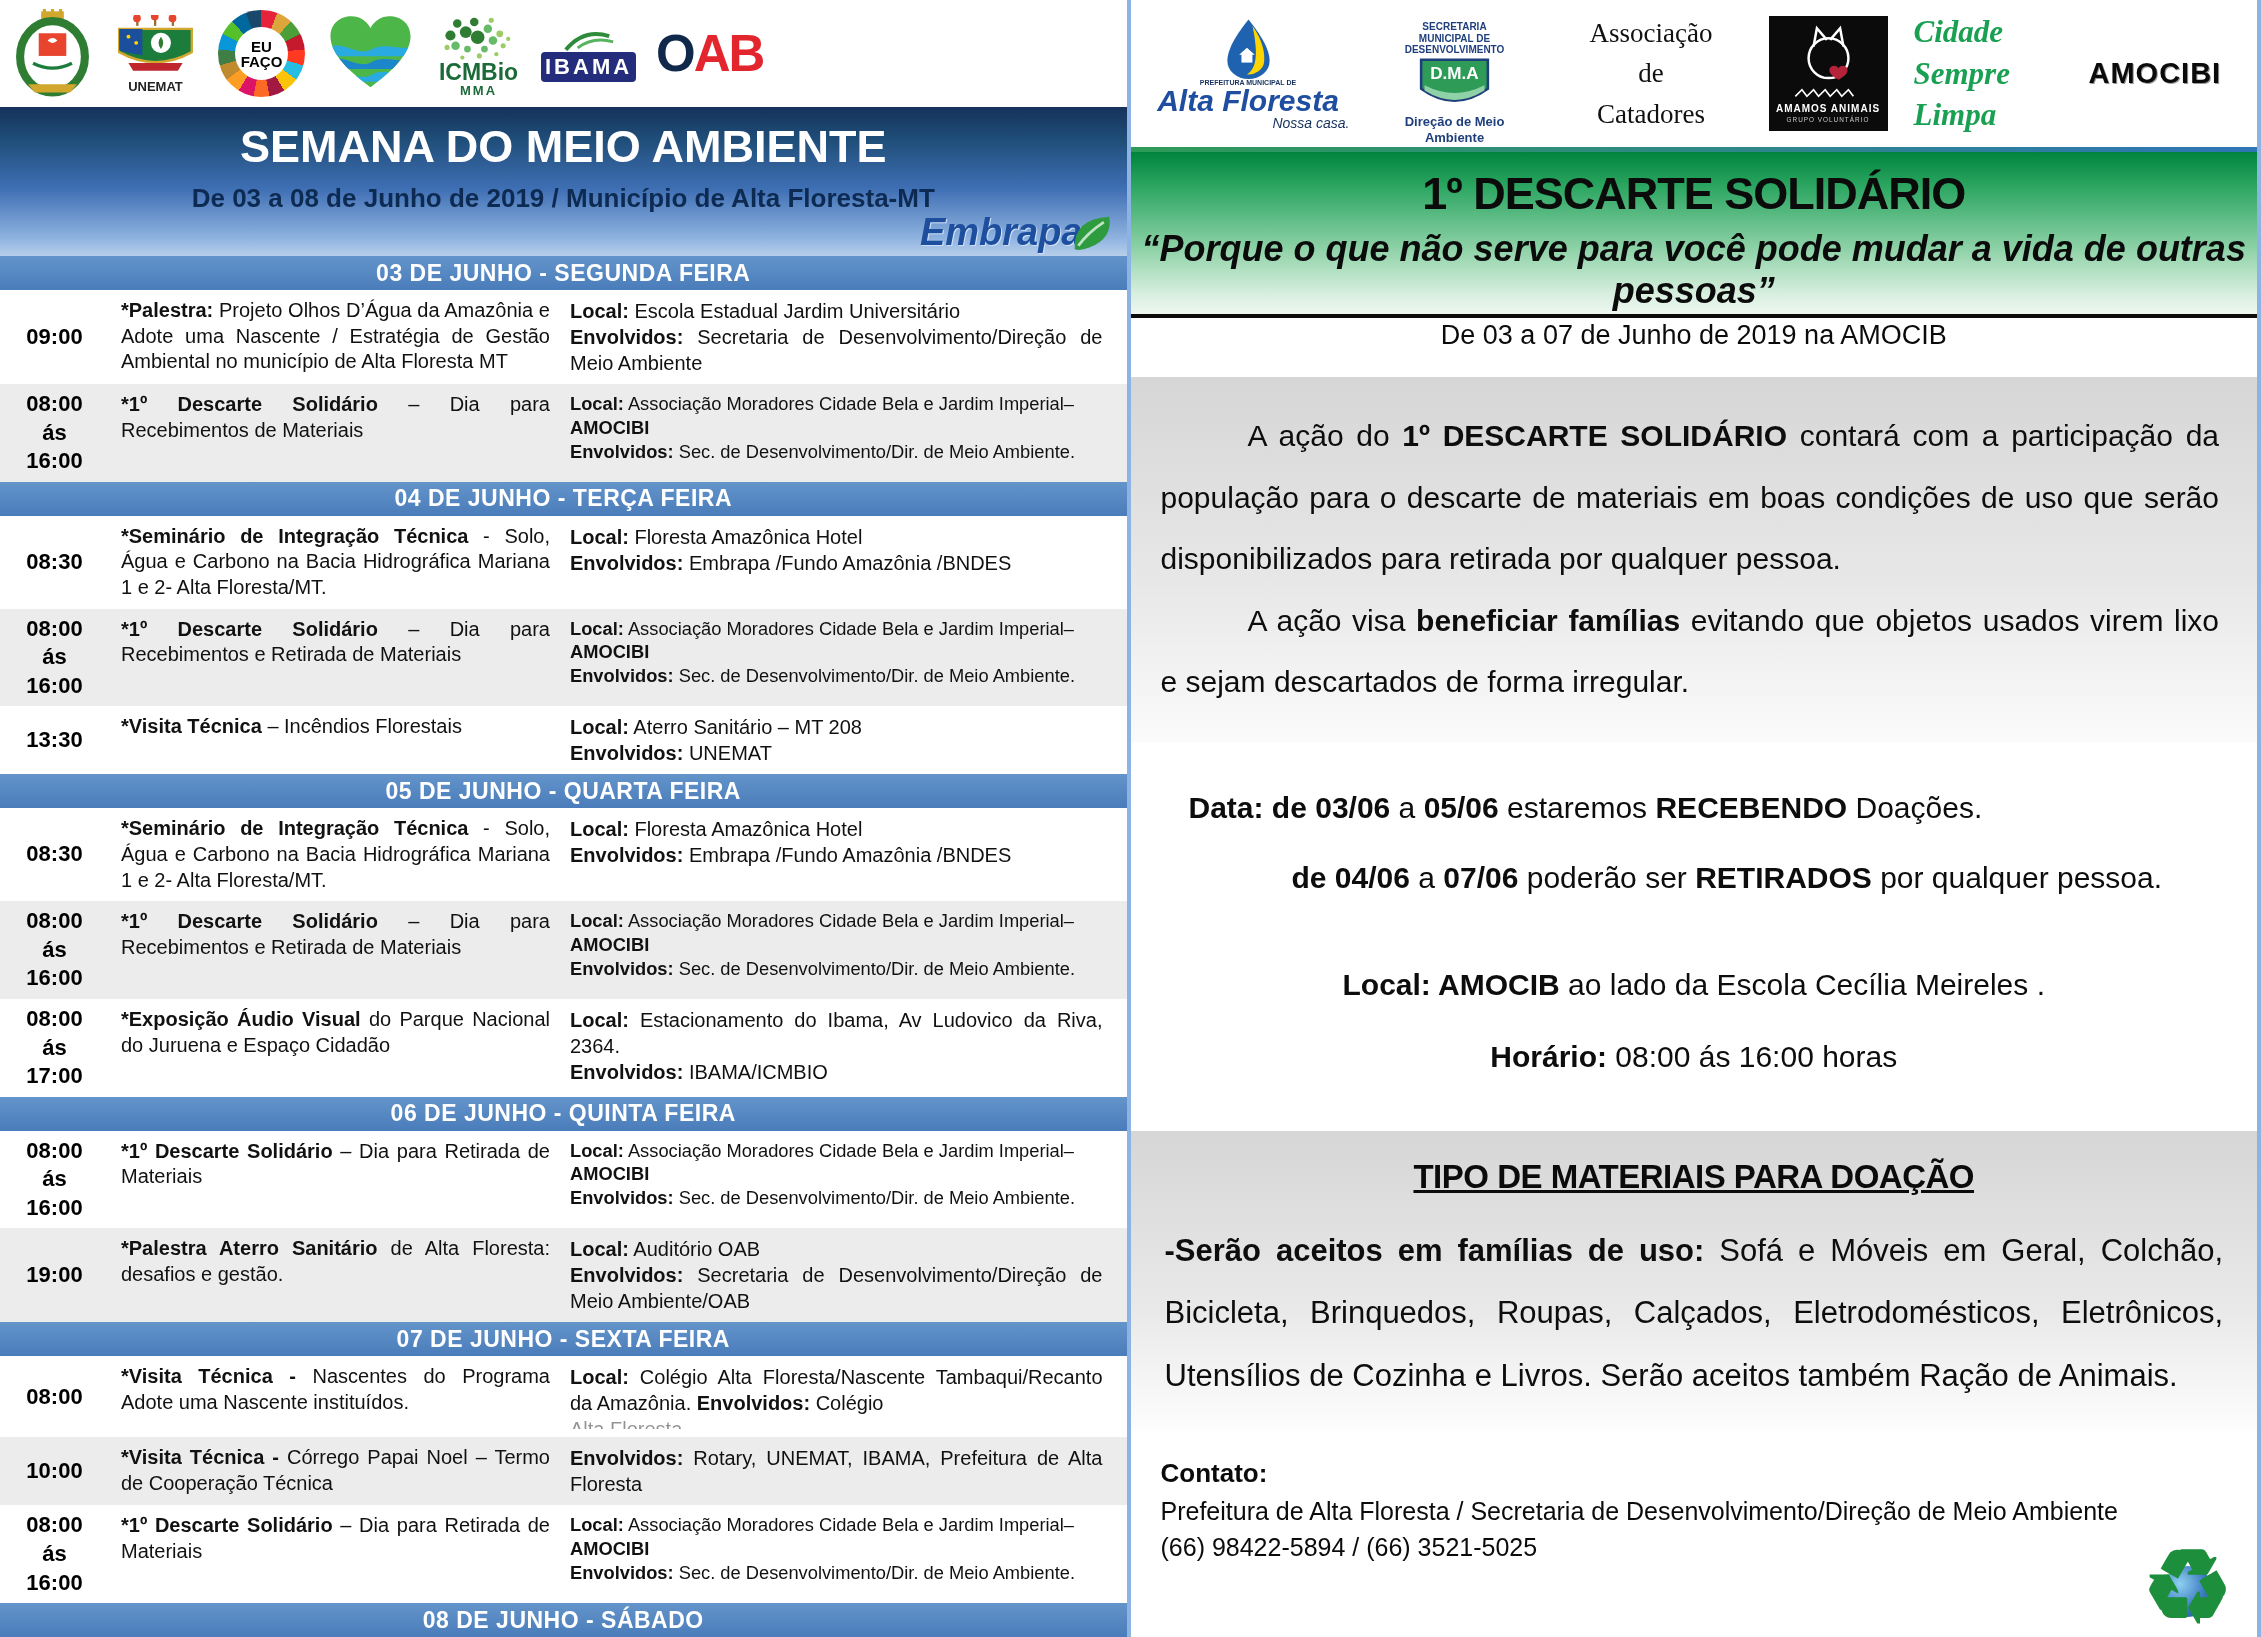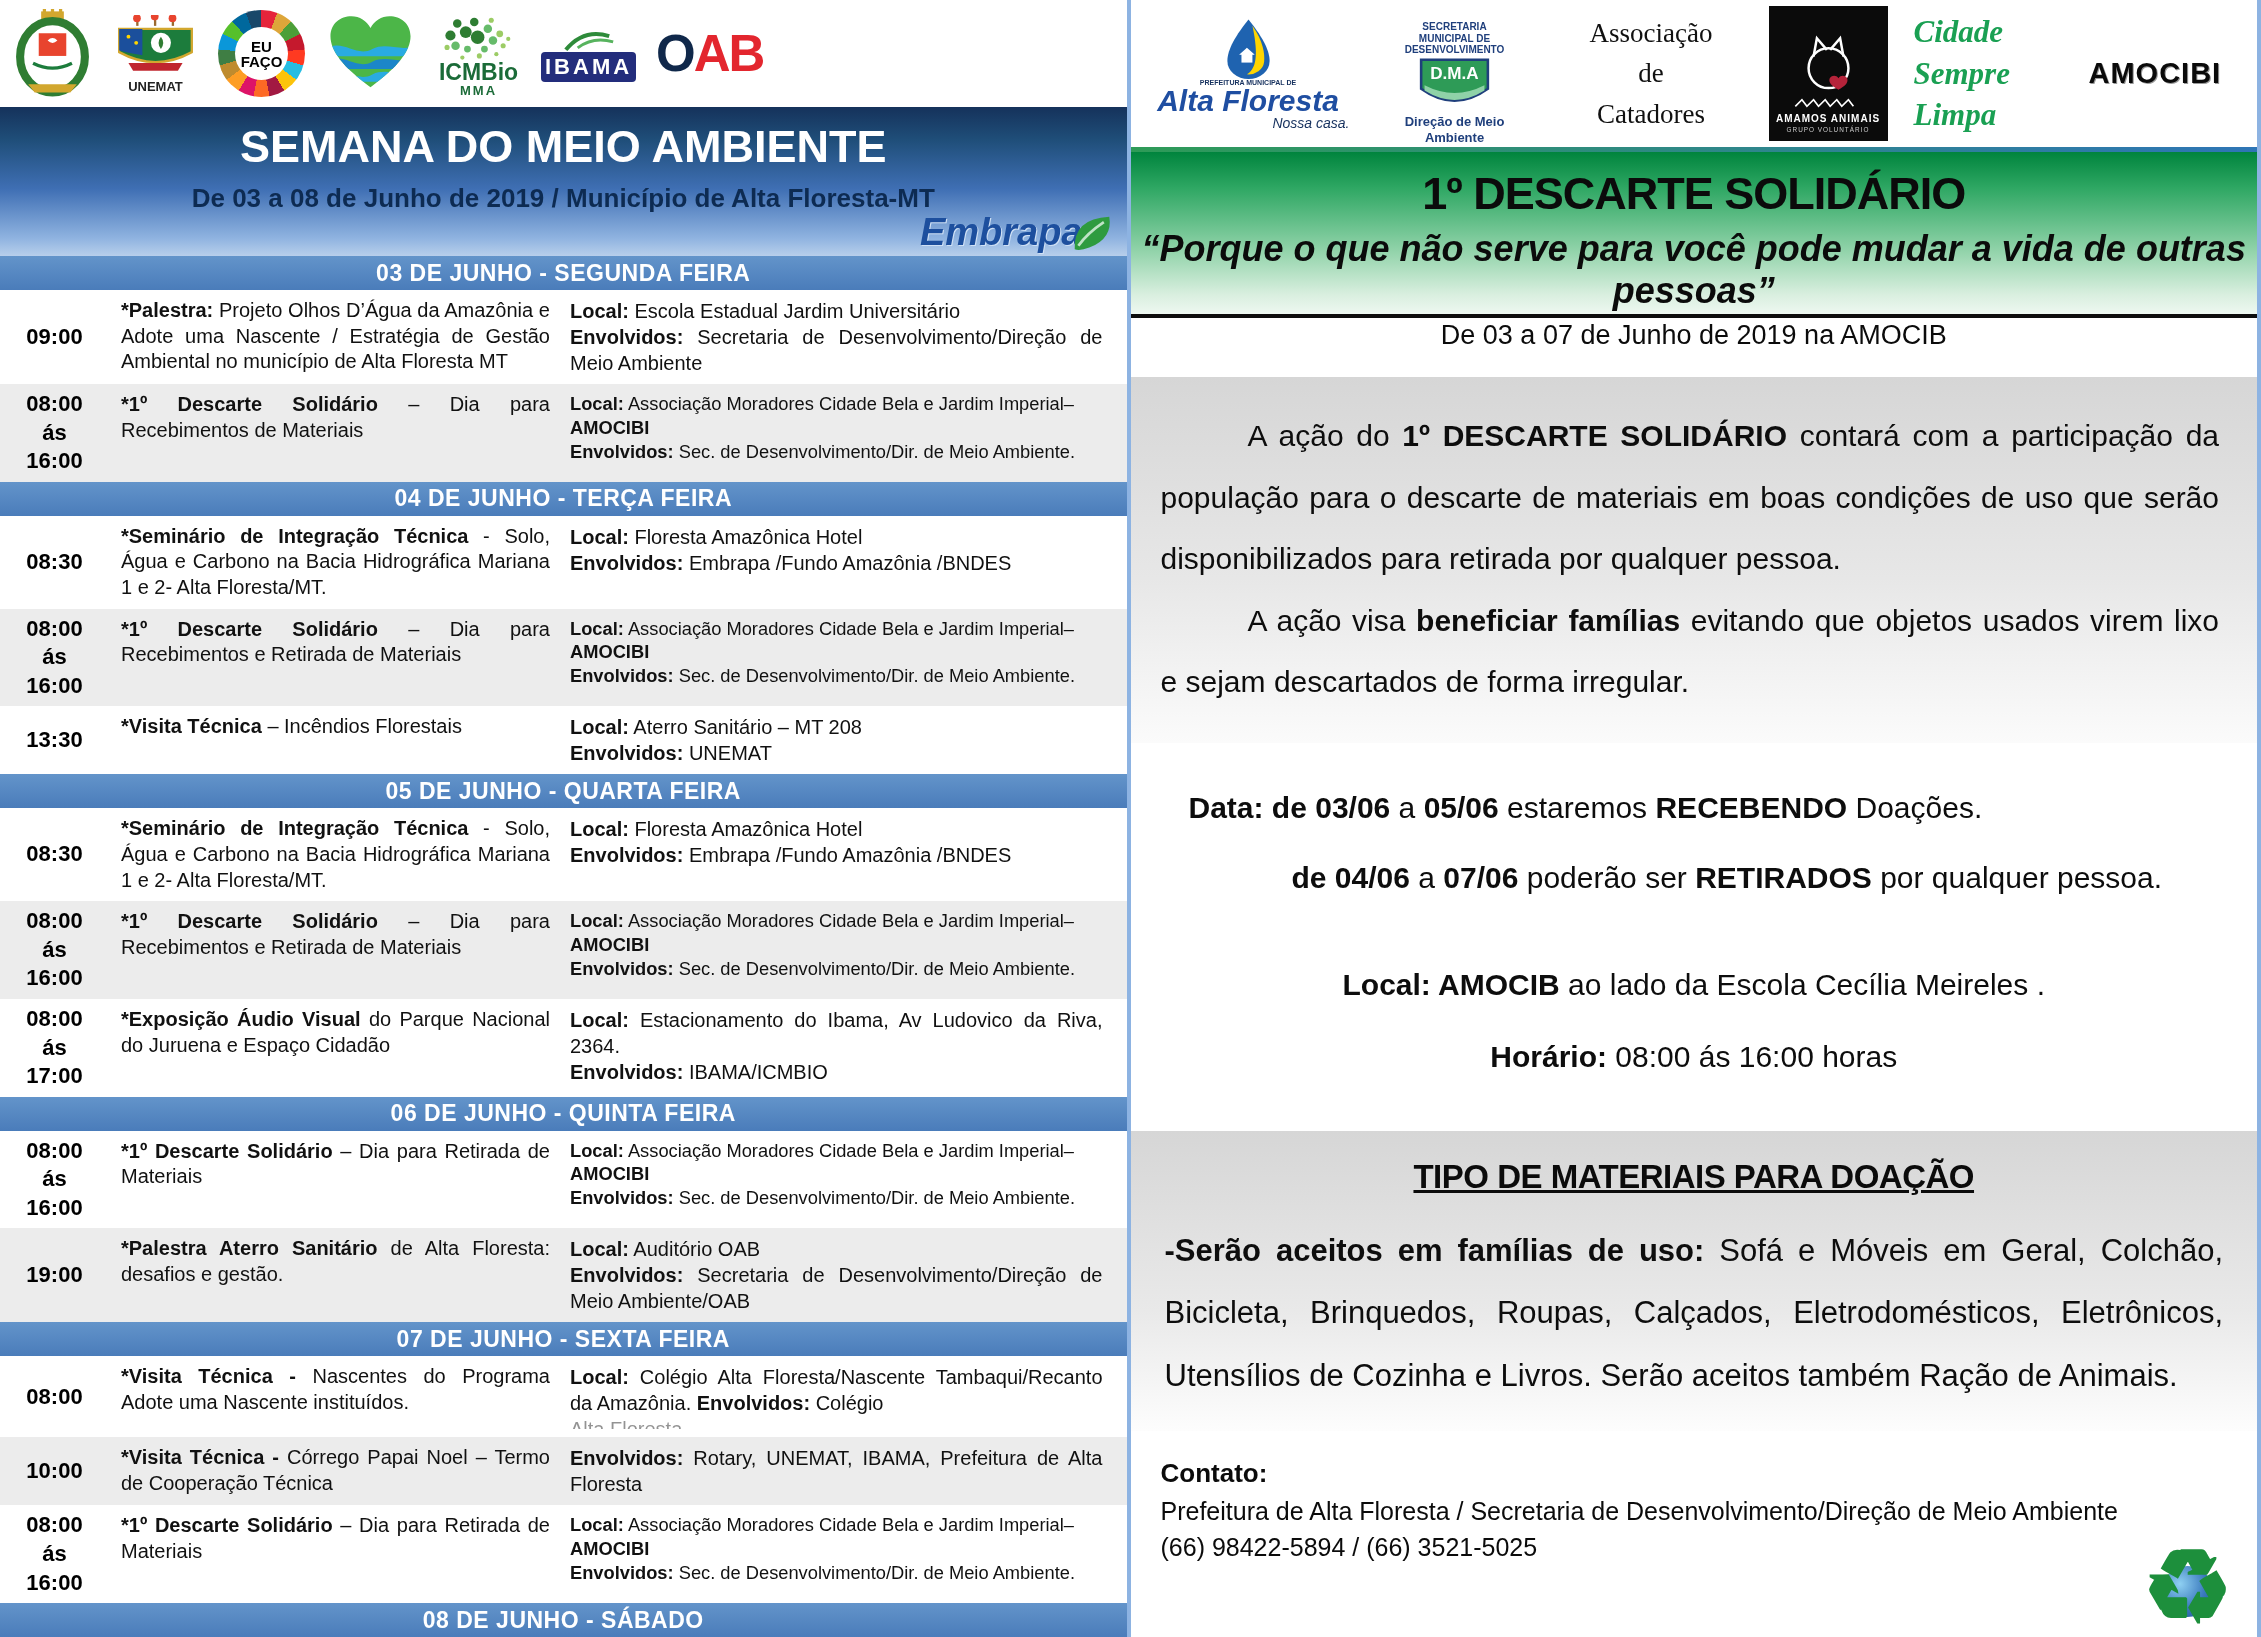--- a/index.html
+++ b/index.html
@@ -45,21 +45,21 @@
 
   
   .rstrip{height:147px;display:flex;align-items:center;gap:26px;padding:0 16px;background:#fff;border-bottom:5px solid;border-image:linear-gradient(90deg,#2e9b57,#2e75b6) 1;}
   .af-name{font-weight:900;font-style:italic;font-size:30px;color:#1f4ea1;}
   .af-tag{font-style:italic;font-size:14px;color:#16315e;text-align:right;width:100%;}
   .af-tiny{font-size:7px;color:#16315e;font-weight:700;}
   .dma{display:flex;flex-direction:column;align-items:center;margin-top:20px;}
   .dma-top{font-size:10px;font-weight:800;color:#1f3f7c;text-align:center;line-height:1.15;}
   .dma-bot{font-size:13px;font-weight:800;color:#1f3f7c;text-align:center;line-height:1.1;margin-top:2px;}
   .catadores{font-family:"Liberation Serif",serif;font-size:27px;color:#111;text-align:center;line-height:1.5;}
-  .amamos{width:119px;height:135px;background:#0b0b0b;display:flex;flex-direction:column;align-items:center;justify-content:flex-end;padding-bottom:8px;box-sizing:border-box;}
+  .amamos{width:119px;height:115px;background:#0b0b0b;display:flex;flex-direction:column;align-items:center;justify-content:flex-end;padding-bottom:8px;box-sizing:border-box;}
   .amamos-l1{color:#fff;font-weight:800;font-size:10px;letter-spacing:1px;}
   .amamos-l2{color:#ccc;font-size:6.4px;letter-spacing:1px;margin-top:2px;}
   .cidade{font-family:"Liberation Serif",serif;font-weight:700;font-style:italic;font-size:31px;color:#1aa053;line-height:1.35;}
   .amocibi-word{font-weight:900;font-size:29px;color:#0a0a0a;letter-spacing:1px;text-shadow:1px 1px 0 #999;}
 
   
   .gband{height:166px;background:linear-gradient(180deg,#00843d 0%,#2ea763 22%,#8fd2a8 60%,#d9efdf 88%,#eef8f1 100%);text-align:center;border-bottom:4px solid #0d0d0d;box-sizing:border-box;}
   .gtitle{font-weight:900;font-size:45px;color:#0b0b0b;padding-top:16px;letter-spacing:-1px;}
   .gquote{font-style:italic;font-weight:600;font-size:36px;color:#0b0b0b;margin-top:8px;}
   .gdate{font-size:27px;color:#0b0b0b;margin-top:8px;}

